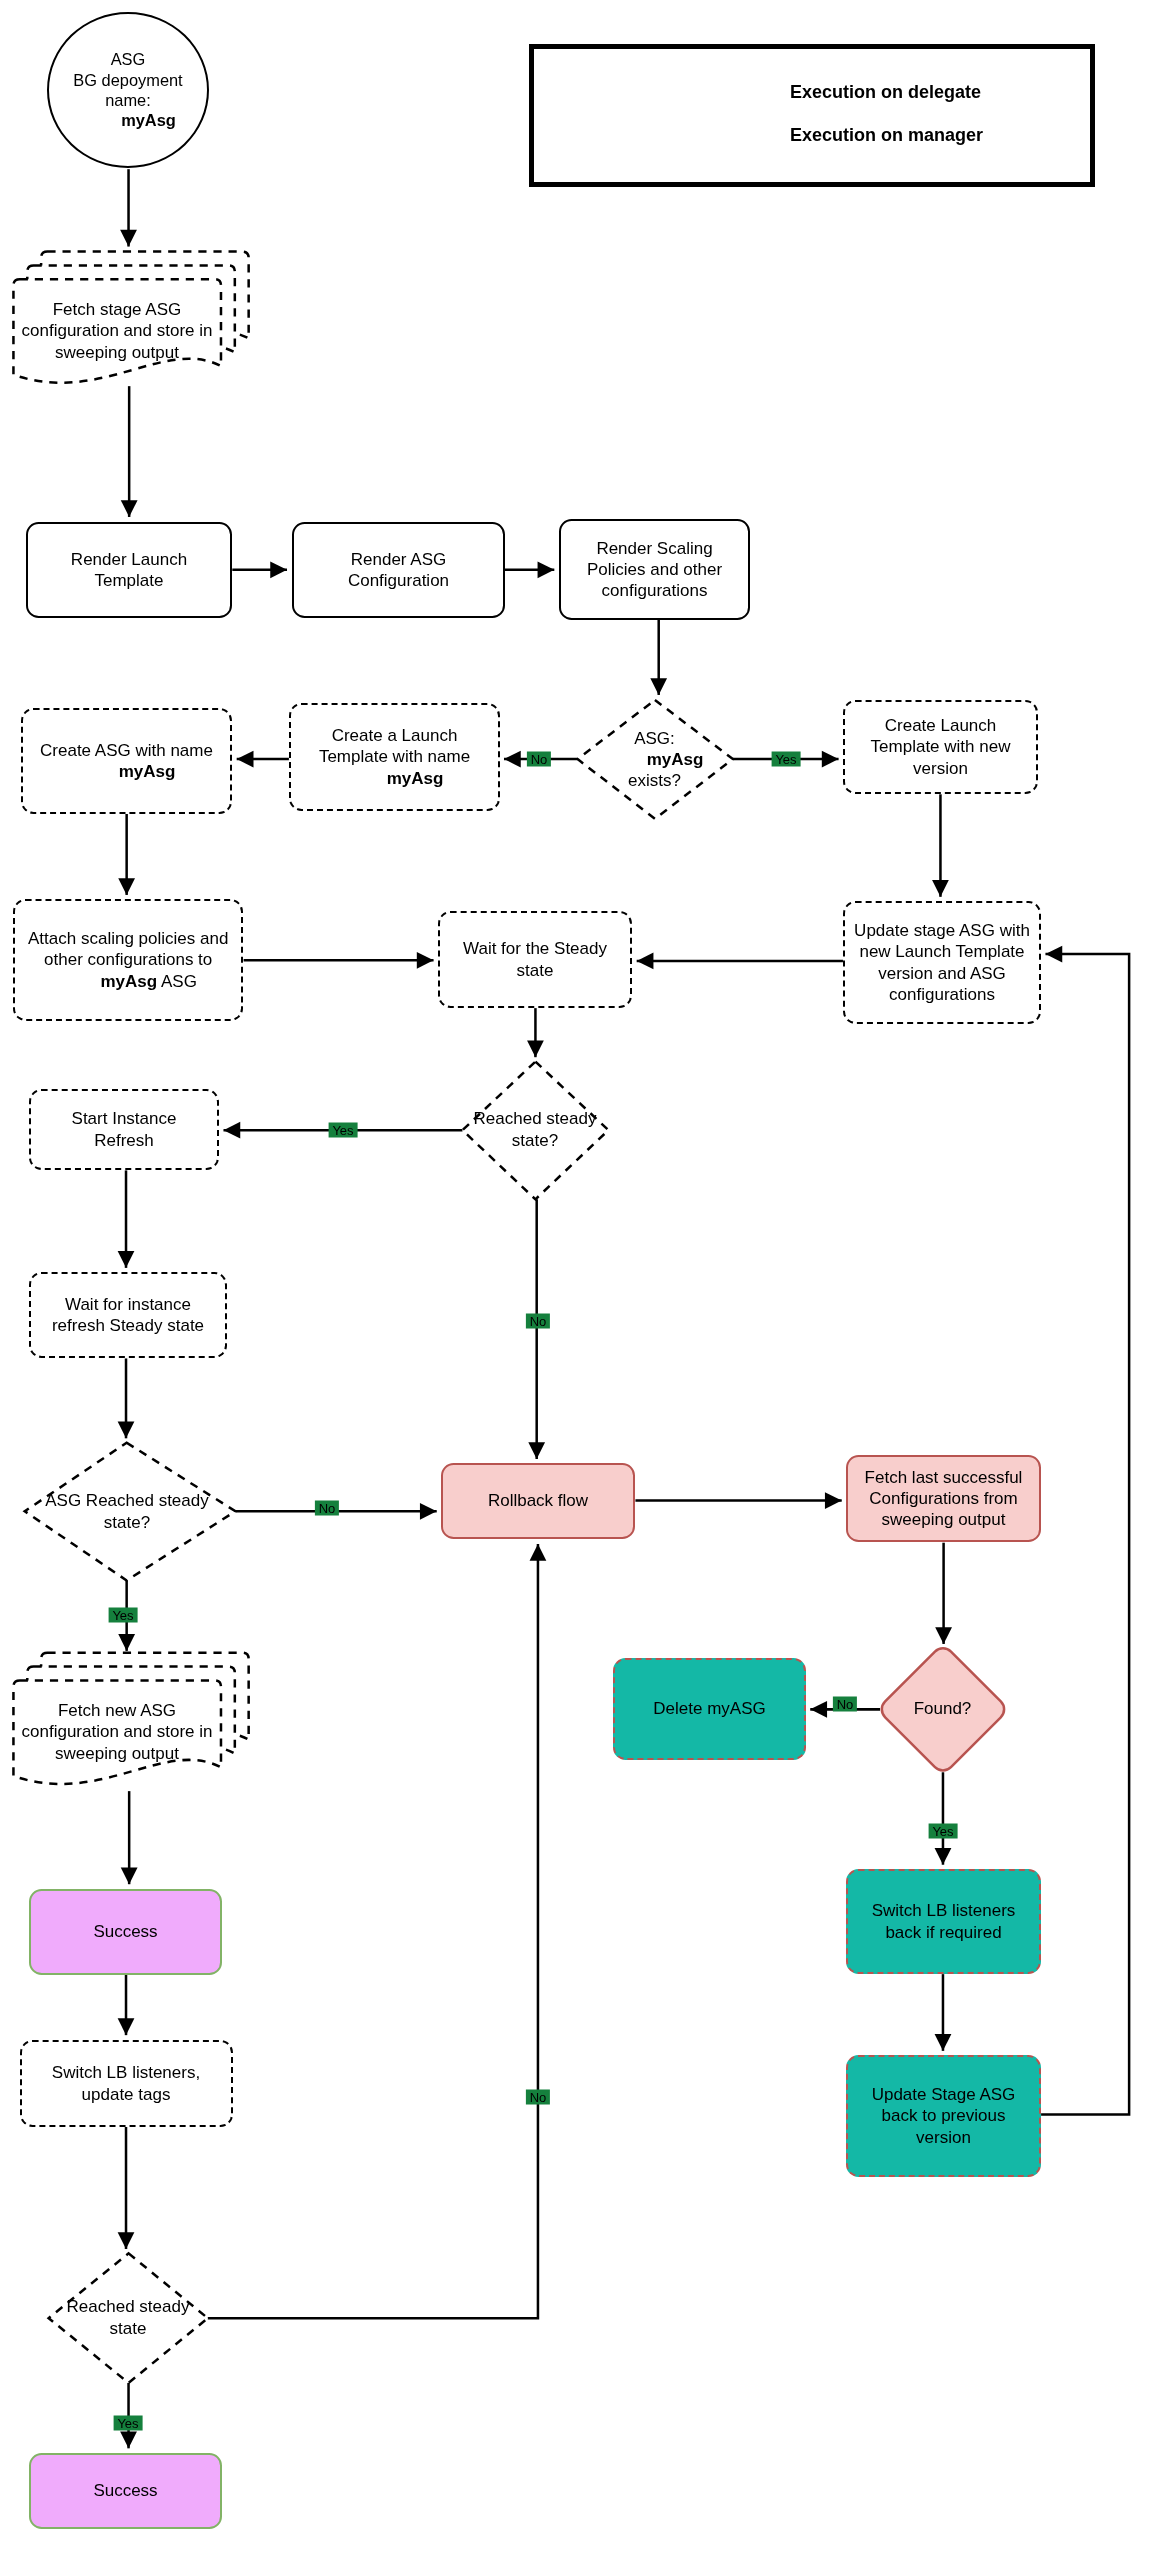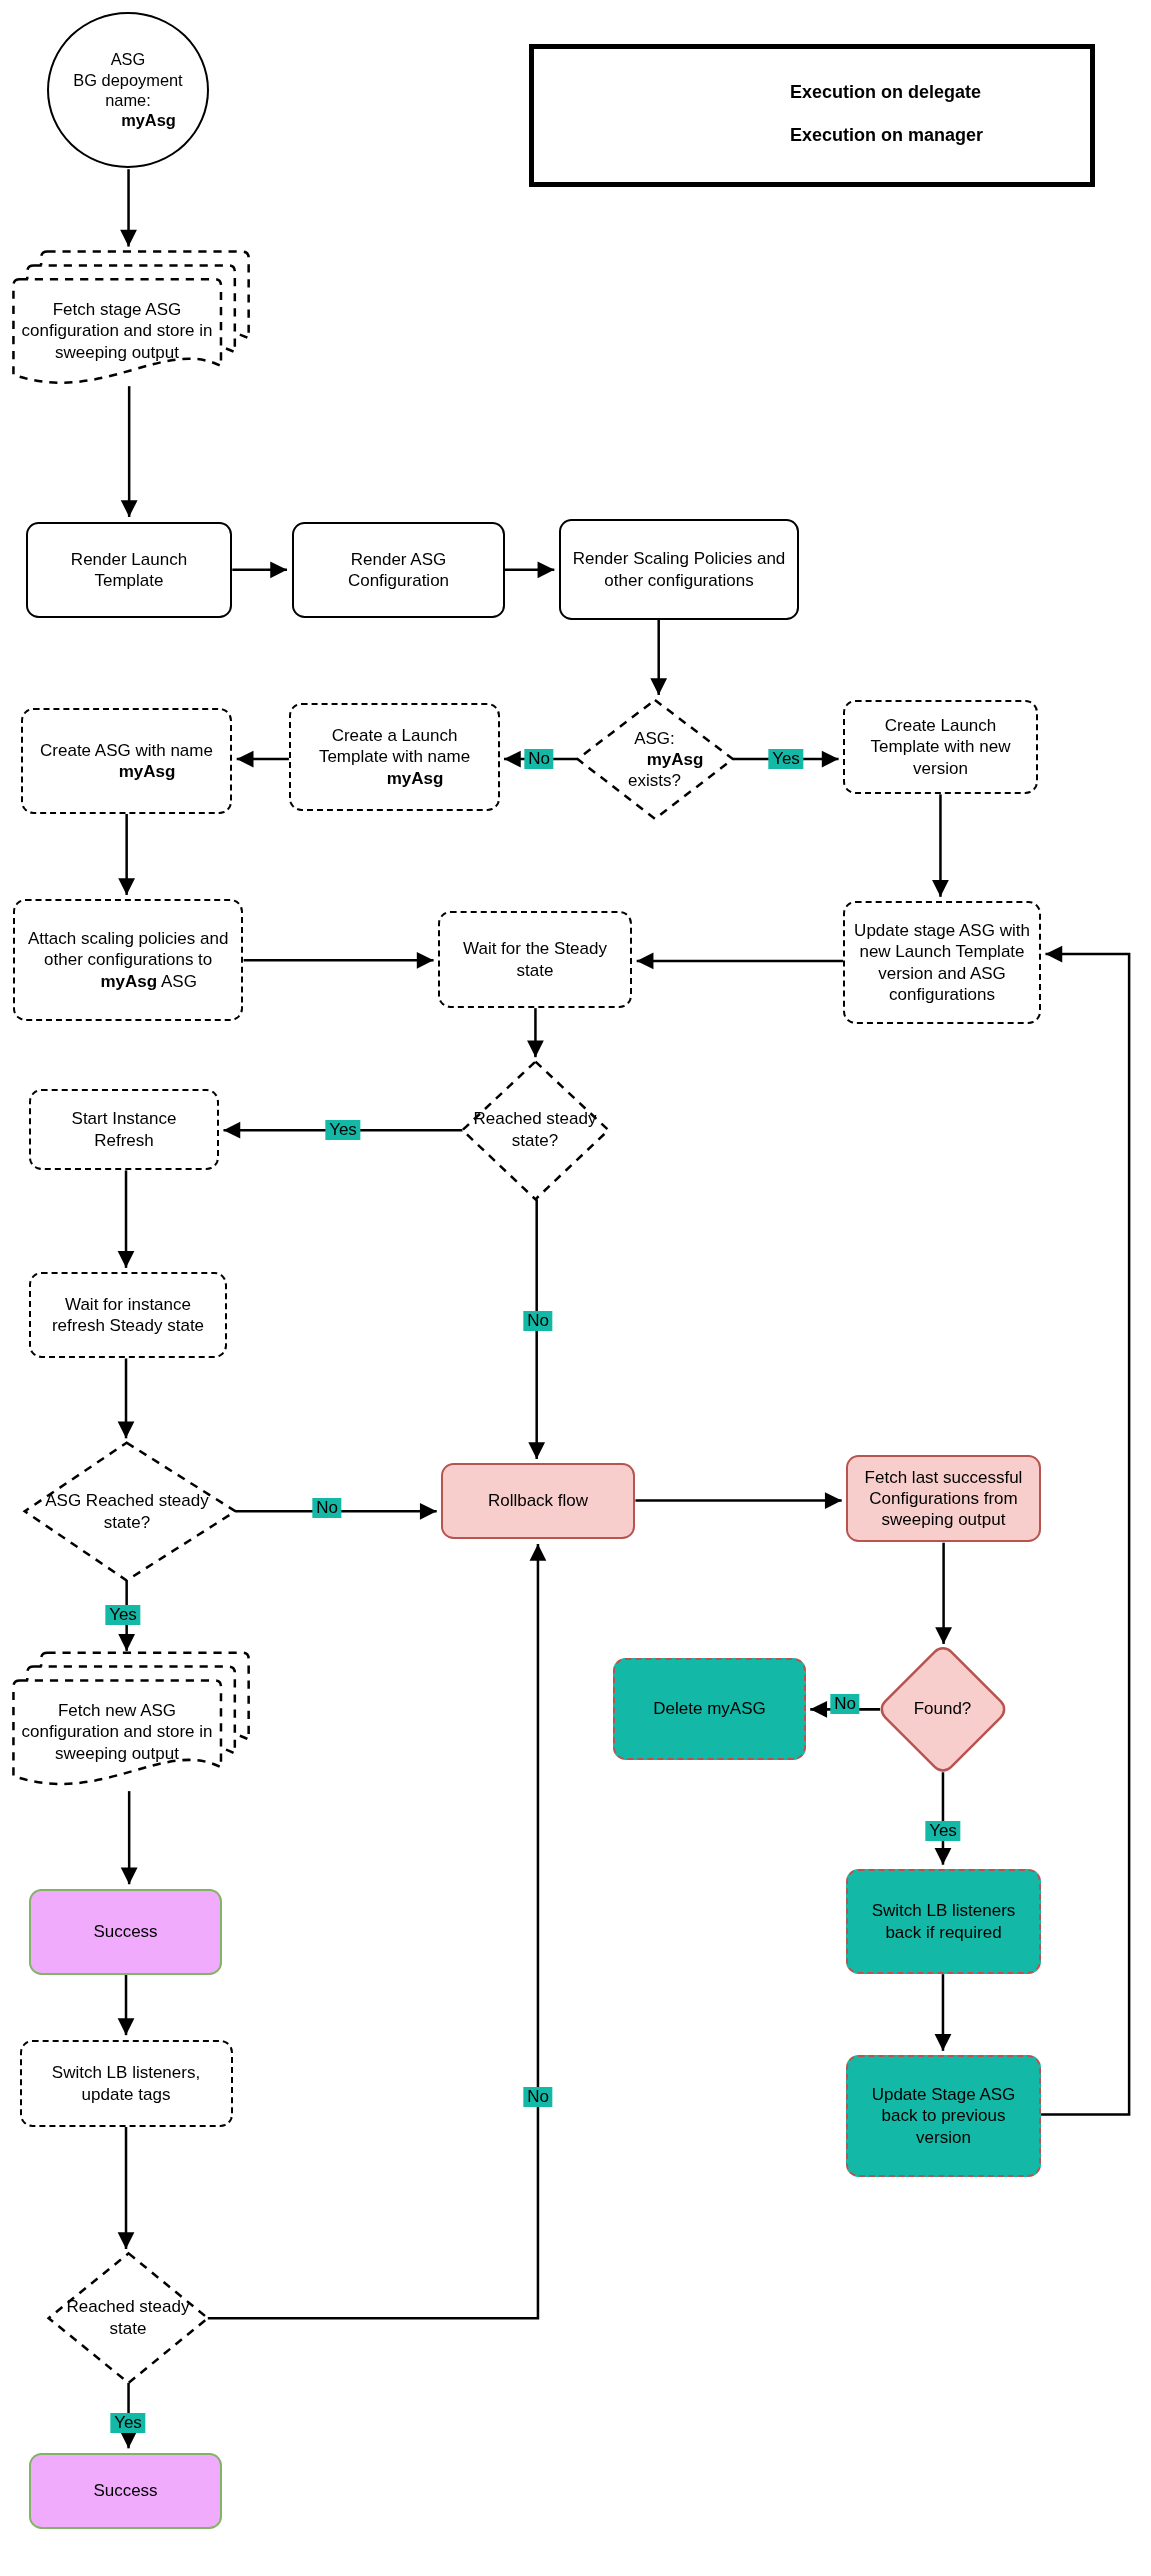--- a/index.html
+++ b/index.html
@@ -10,21 +10,21 @@
         text-align:center;font-size:17px;line-height:1.24;background:#fff;border-radius:12.6px;
         padding:3.8px 8.8px;box-sizing:border-box;}
   .solid{border:2.5px solid #000;}
   .dashed{border:2.5px dashed #000;}
   .pink-solid{border:2.5px solid #b85450;background:#f8cecc;}
   .pink-dashed{border:2.5px dashed #b85450;background:#14b8a6;}
   .green{border:2.5px solid #82b366;background:#f0abfc;}
   .circle{border:2.5px solid #000;border-radius:50%;font-size:16.4px;background:#fff;}
   .float-text{position:absolute;z-index:2;display:flex;align-items:center;justify-content:center;
         text-align:center;font-size:17px;line-height:1.24;background:transparent;border:none;padding:0;}
-  .edge-label{position:absolute;z-index:3;font-size:17px;background:#14b8a6;padding:0 3.8px;
+  .edge-label{position:absolute;z-index:3;font-size:13px;background:#15803d;padding:0 3.8px;
         transform:translate(-50%,-50%);white-space:nowrap;}
   .legend-box{position:absolute;z-index:2;border:5.7px solid #000;background:#fff;box-sizing:border-box;}
   .legend-text{position:absolute;z-index:2;font-size:18px;font-weight:bold;display:flex;align-items:center;}
   b{font-weight:bold;padding-left:41px;}
 </style>
 </head>
 <body>
 
 <div id="canvas">
 
@@ -100,21 +100,21 @@
 
   <div class="legend-box" style="left:529px;top:44px;width:566px;height:143px;"></div>
   <div class="legend-text" style="left:790px;top:73px;height:38px;">Execution on delegate</div>
   <div class="legend-text" style="left:790px;top:116px;height:38px;">Execution on manager</div>
 
   <div class="float-text" style="left:19.5px;top:284px;width:195px;height:94px;">Fetch stage ASG configuration and store in sweeping output</div>
   <div class="float-text" style="left:19.5px;top:1685px;width:195px;height:94px;">Fetch new ASG configuration and store in sweeping output</div>
 
   <div class="node solid" style="left:26px;top:522px;width:206px;height:96px;">Render Launch Template</div>
   <div class="node solid" style="left:292px;top:522px;width:213px;height:96px;">Render ASG Configuration</div>
-  <div class="node solid" style="left:559px;top:519px;width:240px;height:101px;">Render Scaling Policies and other configurations</div>
+  <div class="node solid" style="left:559px;top:519px;width:191px;height:101px;">Render Scaling Policies and other configurations</div>
 
   <div class="node dashed" style="left:289px;top:703px;width:211px;height:108px;">
     <div><span>Create a Launch Template with name </span><b>myAsg</b></div>
   </div>
   <div class="node dashed" style="left:21px;top:708px;width:211px;height:106px;">
     <div><span>Create ASG with name </span><b>myAsg</b></div>
   </div>
   <div class="node dashed" style="left:843px;top:700px;width:195px;height:94px;">Create Launch Template with new version</div>
 
   <div class="node dashed" style="left:13.2px;top:899px;width:230px;height:122px;">

